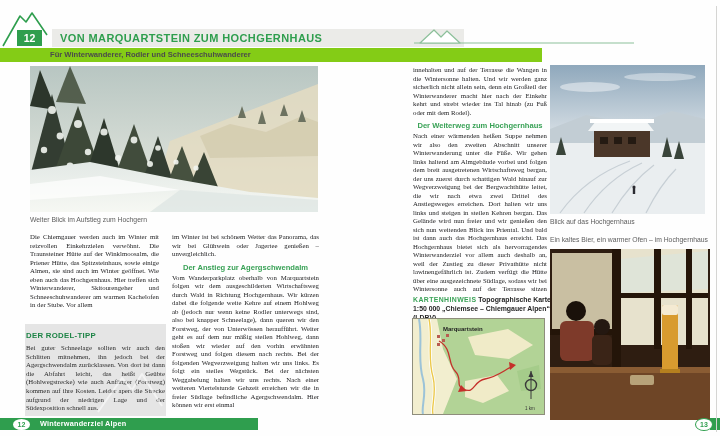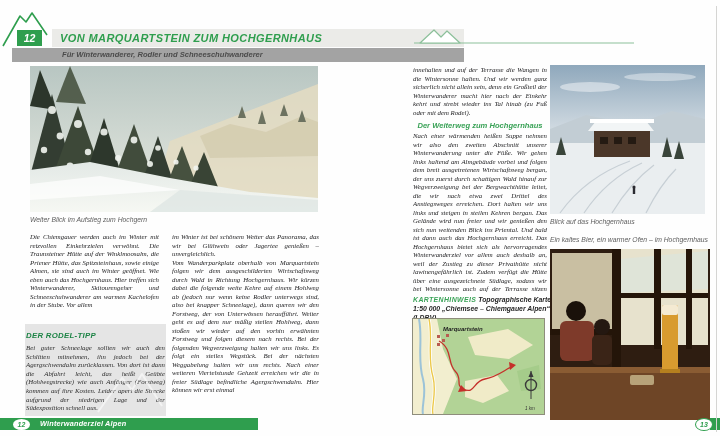--- a/index.html
+++ b/index.html
@@ -1,26 +1,26 @@
 <!DOCTYPE html>
 <html lang="de"><head>
 <meta charset="utf-8">
 <style>
   html,body{margin:0;padding:0;background:#ffffff;}
   .spread{position:relative;width:720px;height:436px;background:#fefefe;overflow:hidden;
-          font-family:"Liberation Sans",sans-serif;font-style:italic;}
+          font-family:"Liberation Sans",sans-serif;}
   .abs{position:absolute;}
 
   
   .chapter-box{left:17px;top:30px;width:25px;height:16px;background:#2f9e4e;color:#fff;
                font-weight:bold;font-size:10.5px;text-align:center;line-height:16px;}
   .title-bar{left:44px;top:29px;width:412px;height:18px;background:#ebebe8;margin-left:8px;}
   .title-text{padding-left:8px;line-height:18px;font-size:11px;font-weight:bold;
               letter-spacing:.4px;color:#2f9e4e;white-space:nowrap;}
-  .subtitle-bar{left:12px;top:48px;width:452px;height:14px;background:#a3a3a3;}
+  .subtitle-bar{left:0;top:48px;width:542px;height:14px;background:#84cc16;}
   .subtitle-text{padding-left:50px;line-height:14px;font-size:7.6px;font-weight:bold;color:#4b4b4b;}
 
   
   .photo{overflow:hidden;}
   .photo svg{display:block;}
 
   
   .caption{font-size:6.8px;color:#5d5d5d;line-height:8px;}
   .body-text{font-family:"Liberation Serif",serif;font-size:6.8px;line-height:8.5px;
              text-align:justify;color:#1c1c1e;hyphens:auto;-webkit-hyphens:auto;}
@@ -132,20 +132,21 @@
   <div class="abs tip-box" style="left:25px;top:324px;width:141px;height:92px">
     <div class="tip-heading">DER RODEL-TIPP</div>
     <div class="tip-body body-text" style="text-align:justify">Bei guter Schneelage sollten wir auch den Schlitten mitnehmen, ihn jedoch bei der Agergschwendalm zurücklassen. Von dort ist dann die Abfahrt leicht, das heißt Geübte (Hohlwegstrecke) wie auch Anfänger (Forstweg) kommen auf ihre Kosten. Leider apert die Strecke aufgrund der niedrigen Lage und der Südexposition schnell aus.</div>
     <svg class="abs" style="right:2px;bottom:2px" width="70" height="46">
       <path d="M4,44 L28,10 L38,22 L48,6 L68,38" fill="none" stroke="#ffffff" stroke-width="2" opacity=".55" stroke-linejoin="round"></path>
     </svg>
   </div>
 
   <div class="abs col" style="left:172px;top:233px;width:147px;height:187px">
     <div class="body-text">im Winter ist bei schönem Wetter das Panorama, das wir bei Glühwein oder Jagertee genießen – unvergleichlich.</div>
+    <div class="col-heading">Der Anstieg zur Agergschwendalm</div>
     <div class="body-text">Vom Wanderparkplatz oberhalb von Marquartstein folgen wir dem ausgeschilderten Wirtschaftsweg durch Wald in Richtung Hochgernhaus. Wir kürzen dabei die folgende weite Kehre auf einem Hohlweg ab (jedoch nur wenn keine Rodler unterwegs sind, also bei knapper Schneelage), dann queren wir den Forstweg, der von Unterwössen heraufführt. Weiter geht es auf dem nur mäßig steilen Hohlweg, dann stoßen wir wieder auf den vorhin erwähnten Forstweg und folgen diesem nach rechts. Bei der folgenden Wegverzweigung halten wir uns links. Es folgt ein steiles Wegstück. Bei der nächsten Weggabelung halten wir uns rechts. Nach einer weiteren Viertelstunde Gehzeit erreichen wir die in freier Südlage befindliche Agergschwendalm. Hier können wir erst einmal</div>
   </div>
 
   <div class="abs col" style="left:413px;top:66px;width:134px;height:228px">
     <div class="body-text">innehalten und auf der Terrasse die Wangen in die Wintersonne halten. Und wir werden ganz sicherlich nicht allein sein, denn ein Großteil der Winterwanderer macht hier nach der Einkehr kehrt und strebt wieder ins Tal hinab (zu Fuß oder mit dem Rodel).</div>
     <div class="col-heading">Der Weiterweg zum Hochgernhaus</div>
     <div class="body-text">Nach einer wärmenden heißen Suppe nehmen wir also den zweiten Abschnitt unserer Winterwanderung unter die Füße. Wir gehen links haltend am Almgebäude vorbei und folgen dem breit ausgetretenen Wirtschaftsweg bergan, der uns zuerst durch schattigen Wald hinauf zur Wegverzweigung bei der Bergwachthütte leitet, die wir nach etwa zwei Drittel des Anstiegsweges erreichen. Dort halten wir uns links und steigen in steilen Kehren bergan. Das Gelände wird nun freier und wir genießen den sich nun weitenden Blick ins Priental. Und bald ist dann auch das Hochgernhaus erreicht. Das Hochgernhaus bietet sich als hervorragendes Winterwanderziel vor allem auch deshalb an, weil der Zustieg zu dieser Privathütte nicht lawinengefährlich ist. Zudem verfügt die Hütte über eine ausgezeichnete Südlage, sodass wir bei Wintersonne auch auf der Terrasse sitzen können.</div>
   </div>
 
   <div class="abs karten" style="left:413px;top:296px;width:141px">

